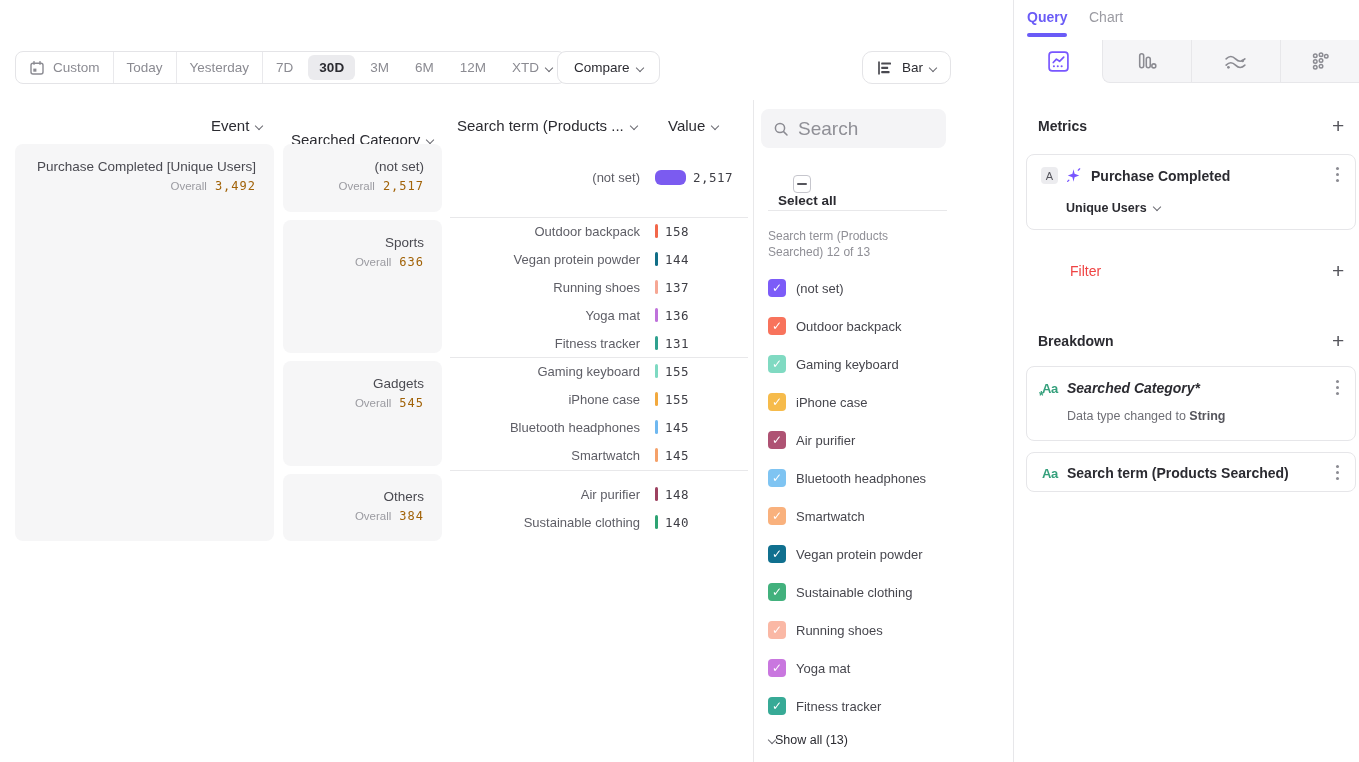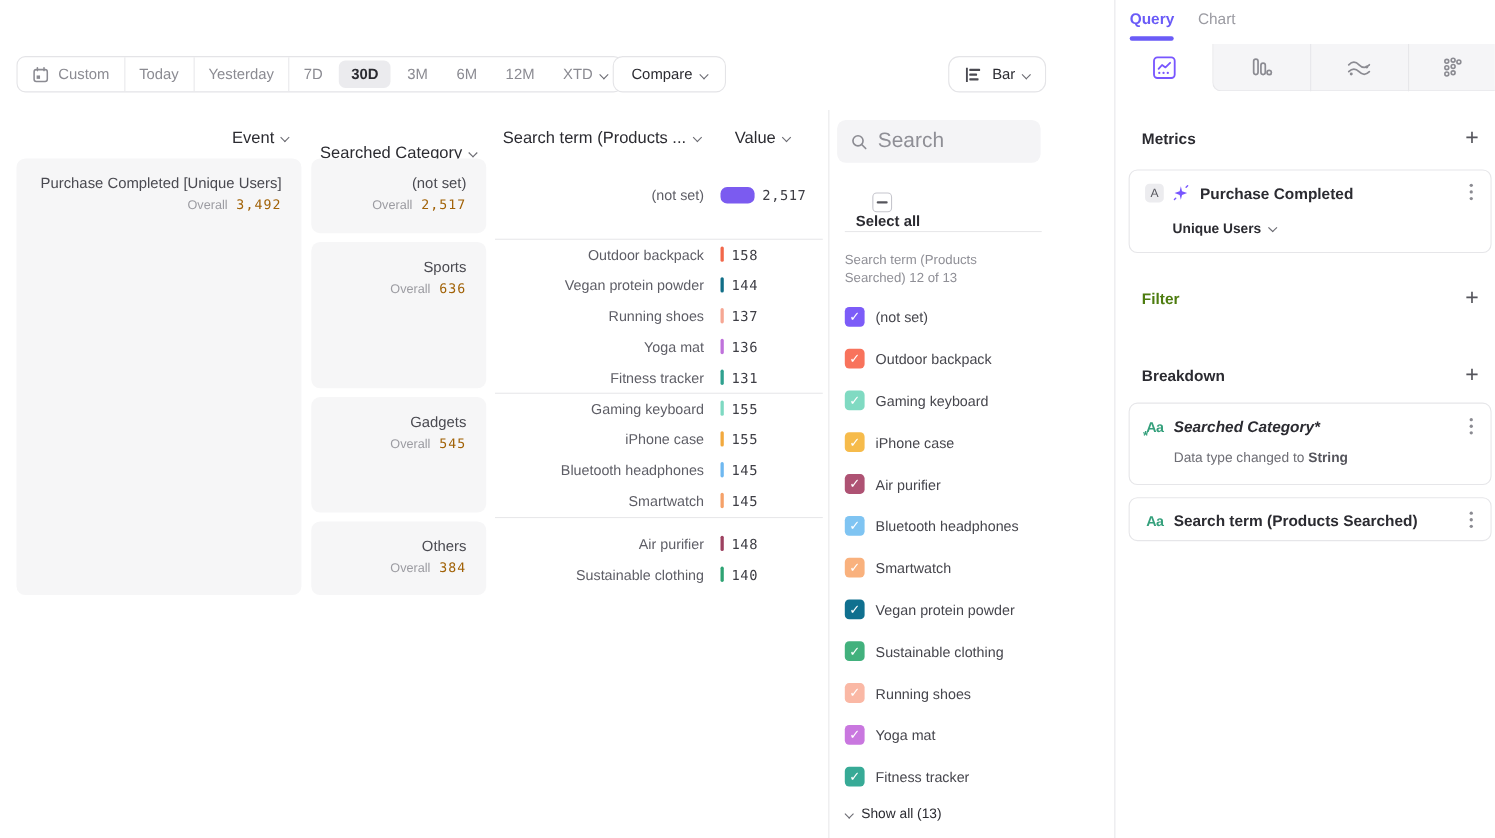--- a/index.html
+++ b/index.html
@@ -50,21 +50,21 @@
   .cbx { width:18px; height:18px; border-radius:4px; flex:none; display:flex; align-items:center;
          justify-content:center; }
   .cbx.neutral { background:#fff; border:1.5px solid #c6c6cd; }
   .cbx .dash { width:10px; height:2px; background:#55555c; border-radius:1px; }
   .cbx .tick { color:#fff; font-size:12px; font-weight:bold; font-family:"DejaVu Sans",sans-serif; line-height:18px; }
   .f-item { position:absolute; left:768px; display:flex; align-items:center; height:18px; }
   .f-item .lbl { margin-left:10px; font-size:13px; color:#46464d; white-space:nowrap; }
   .sel-all-lbl { margin-left:10px; font-size:13.5px; font-weight:600; color:#2b2b31; }
   .f-div { position:absolute; left:768px; top:210px; width:179px; height:1px; background:#e8e8ea; }
   .f-cap { position:absolute; left:768px; top:228px; font-size:12px; color:#8f8f96; line-height:16px; }
-  .show-all { position:absolute; left:769px; top:733px; display:flex; align-items:center; gap:8px;
+  .show-all { position:absolute; left:769px; top:733px; display:flex; align-items:center; 
               font-size:12.5px; font-weight:500; color:#2b2b31; }
   .show-all .chev { margin-left:0; border-color:#6b6b72; }
   
   .qpanel { position:absolute; left:1013px; top:0; width:346px; height:762px;
             border-left:1px solid #e7e7ea; background:#fff; }
   .qtab { position:absolute; top:9px; font-size:14px; }
   .qtab.active { color:#6a5bf7; font-weight:700; }
   .qtab.idle { color:#9b9ba2; font-weight:500; }
   .qtab-underline { position:absolute; left:13px; top:33px; width:40px; height:4px; border-radius:2px; }
   .iconrow-gray { position:absolute; left:88px; right:0; top:40px; height:43px; background:#f5f5f7;
@@ -402,21 +402,21 @@
           <line x1="2.5" y1="13.5" x2="3.6" y2="12.4" stroke="#7856FF" stroke-width="1.2" stroke-linecap="round"></line>
         </svg>
     </span>
     <span style="position:absolute; left:64px; top:13px; font-size:14px; font-weight:600;">Purchase Completed</span>
     <span class="kebab" style="top:18px;"></span>
     <span style="position:absolute; left:39px; top:46px; font-size:12.5px; font-weight:600; color:#2b2b31;">
       <span>Unique Users</span><span class="chev"></span>
     </span>
   </div>
 
-  <span class="sec-head" style="top:263px; font-weight:700; color:#4d7c0f;">Filter</span>
+  <span class="sec-head" style="top:263px; font-weight:400; color:#ef4444;margin-left:32px;">Filter</span>
   <span class="plus" style="top:263px;">+</span>
 
   <span class="sec-head" style="top:333px; font-weight:700; color:#2b2b31;">Breakdown</span>
   <span class="plus" style="top:333px;">+</span>
 
   <div class="qcard" style="top:366px; height:75px;">
     <span class="aa" style="top:14px;"><span>Aa</span><span class="star">*</span></span>
     <span style="position:absolute; left:40px; top:13px; font-size:14px; font-weight:600; font-style:italic;">Searched Category*</span>
     <span class="kebab" style="top:19px;"></span>
     <span style="position:absolute; left:40px; top:42px; font-size:12.5px; color:#6e6e75;">

